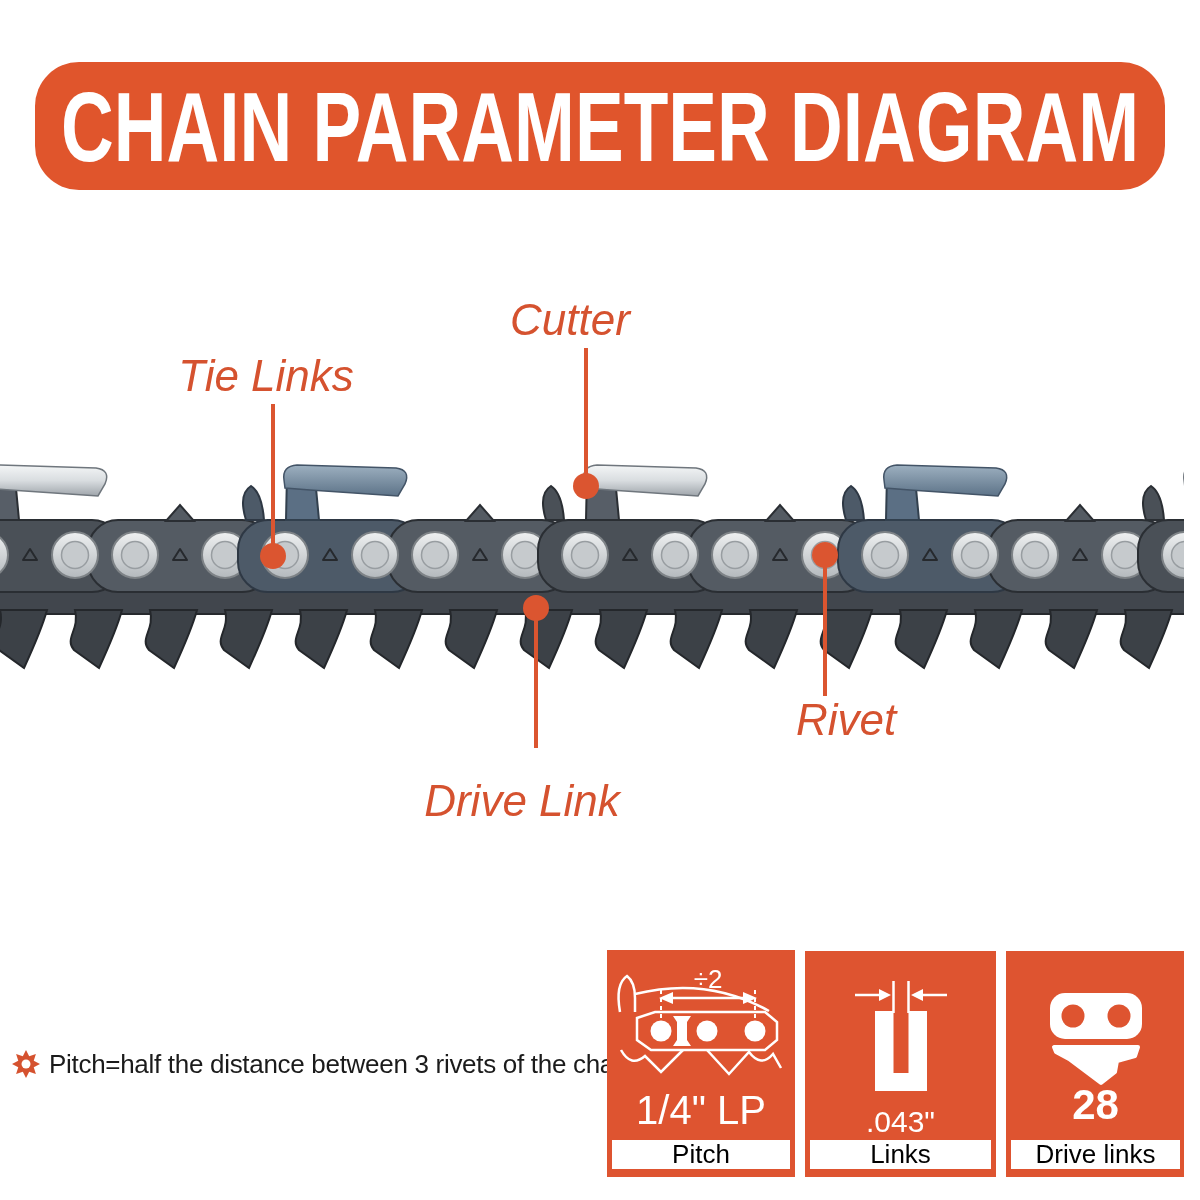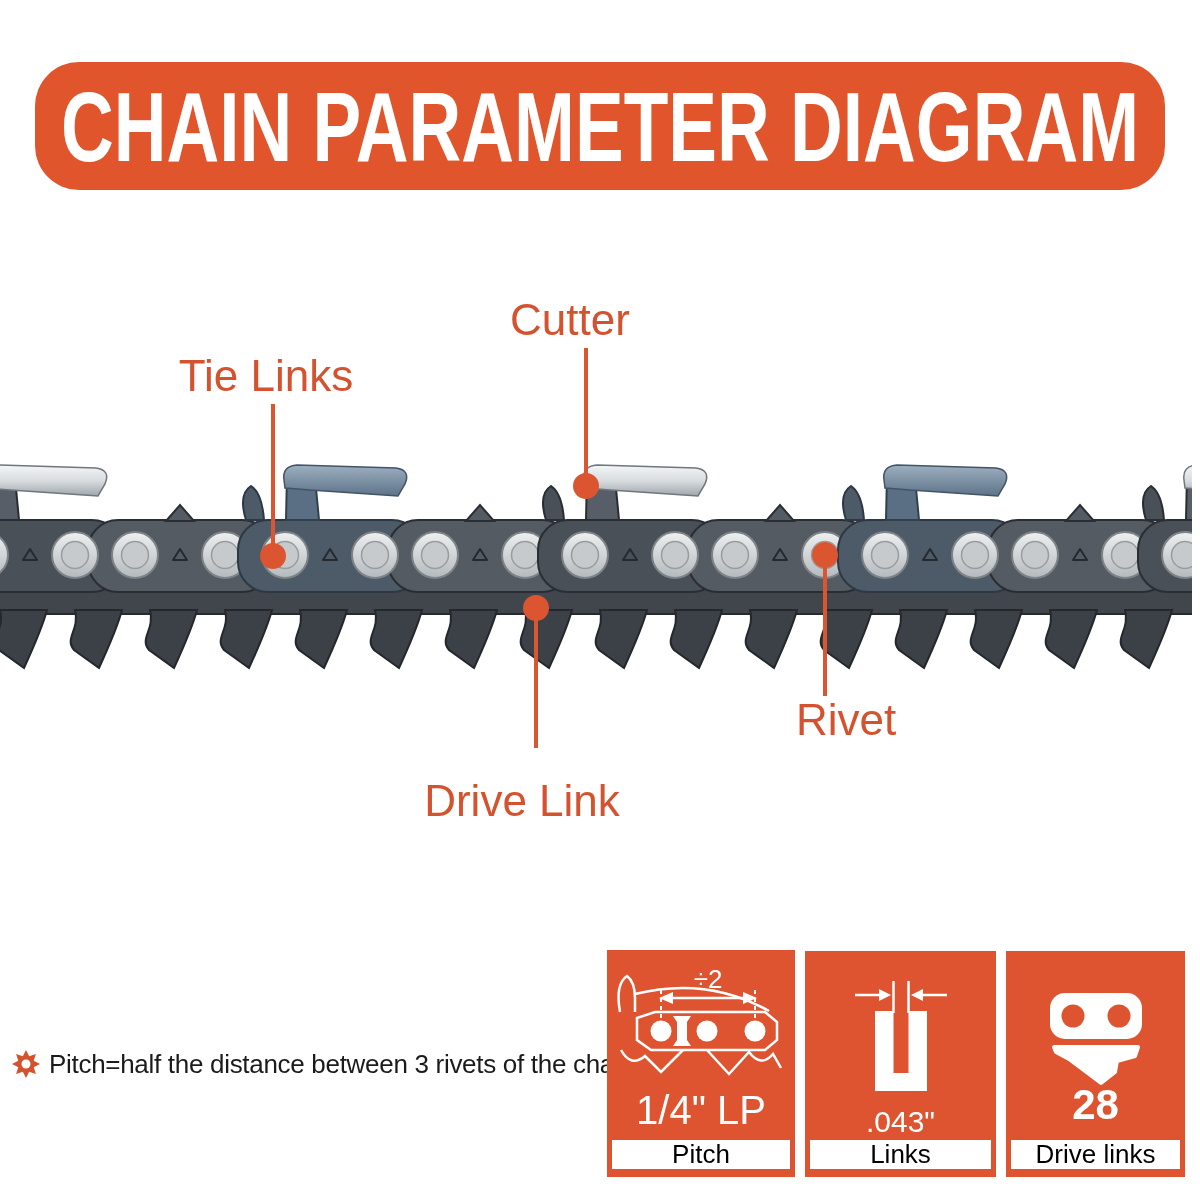--- a/index.html
+++ b/index.html
@@ -1,17 +1,17 @@
 <!DOCTYPE html>
 <html><head>
 <meta charset="utf-8">
 <style>
   html,body{margin:0;padding:0;background:#ffffff;}
   .page{position:relative;width:1184px;height:1200px;background:#ffffff;overflow:hidden;
-        font-family:"Liberation Sans", sans-serif;padding-left:8px;}
+        font-family:"Liberation Sans", sans-serif;}
 
   
   .banner{position:absolute;left:35px;top:62px;width:1130px;height:128px;
           background:#E0552C;border-radius:44px;}
   .banner svg{display:block;width:100%;height:100%;}
   .banner text{fill:#ffffff;font-family:"Liberation Sans", sans-serif;font-weight:bold;}
 
   
   .chain{position:absolute;left:0;top:458px;width:1200px;height:218px;}
   .tang{fill:#3c4147;stroke:#24272b;stroke-width:2;}
@@ -22,21 +22,21 @@
   .stamp{fill:none;stroke:#26292d;stroke-width:2;stroke-linejoin:round;}
   .face{fill:#575e67;stroke:#2a2e33;stroke-width:2;}
   .faceBlue{fill:#5b6f84;stroke:#32404e;stroke-width:2;}
   .topChrome{fill:url(#chromeG);stroke:#6f767d;stroke-width:1.5;}
   .topBlue{fill:url(#blueG);stroke:#435467;stroke-width:1.5;}
   .rivOuter{fill:url(#rivetG);stroke:#7e8387;stroke-width:2;}
   .rivInner{fill:#c6cacd;stroke:#989da1;stroke-width:1.5;}
 
   
   .callout{position:absolute;width:260px;text-align:center;color:#D5522F;
-           font-size:44px;line-height:48px;white-space:nowrap;}
+           font-size:44px;line-height:48px;white-space:nowrap;font-style:italic;}
   .lead{position:absolute;width:4px;background:#DB5530;}
   .dot{position:absolute;width:26px;height:26px;border-radius:50%;background:#DB5530;}
 
   
   .note{position:absolute;display:flex;align-items:center;gap:9px;height:36px;}
   .note .txt{font-size:26px;letter-spacing:-0.3px;color:#1b1b1b;white-space:nowrap;}
   .gear{width:28px;height:28px;flex:0 0 28px;}
 
   
   .specbox{position:absolute;background:#DE5430;}

